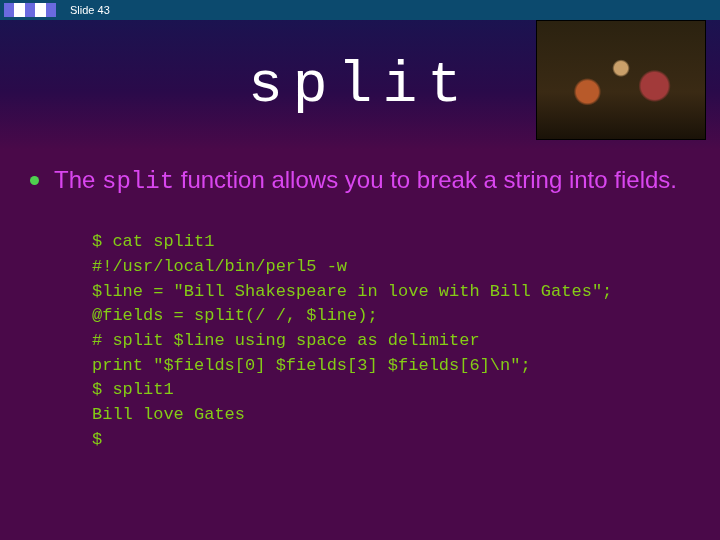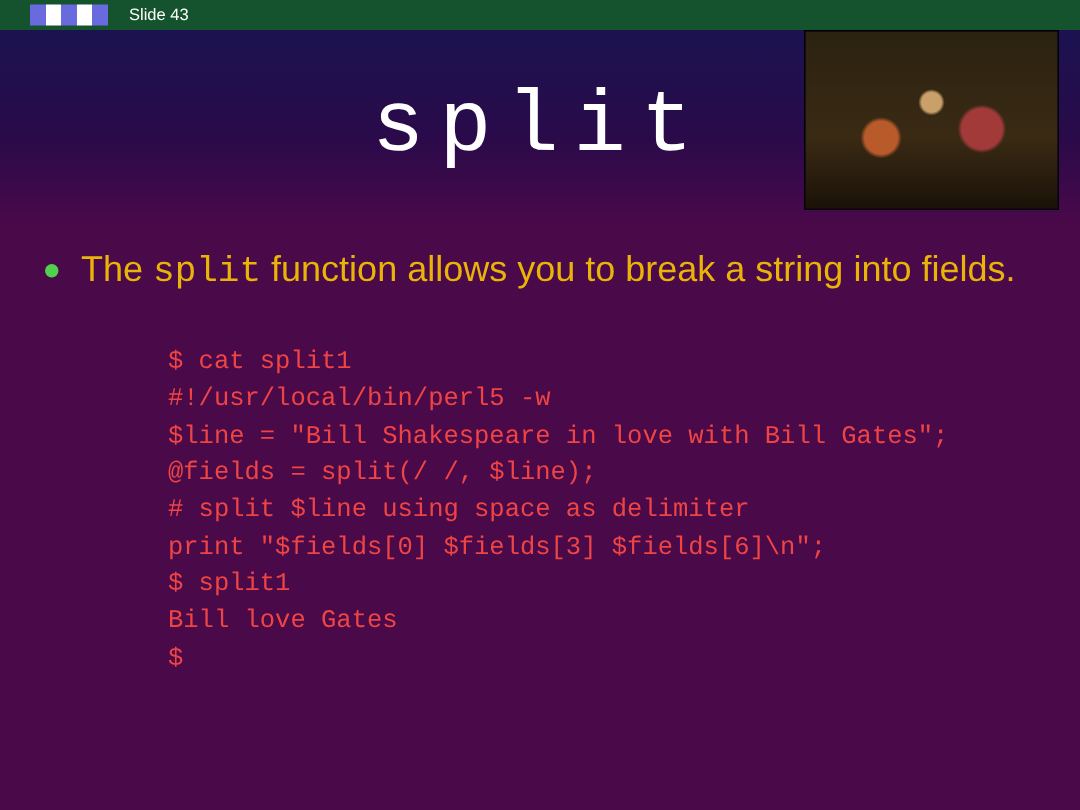--- a/index.html
+++ b/index.html
@@ -10,24 +10,24 @@
     font-family: Arial, Helvetica, sans-serif;
     color: #ffffff;
     overflow: hidden;
     position: relative;
   }
   .topbar {
     position: absolute;
     top: 0; left: 0;
     width: 100%;
     height: 20px;
-    background: #14532d;
+    background: #0c4a6e;
     display: flex;
     align-items: center;
-    padding-left: 20px;
+    padding-left: 4px;
     font-size: 11px;
     color: #ffffff;
   }
   .logo {
     width: 52px;
     height: 14px;
     background: linear-gradient(90deg,#6a6adf 0 20%,#fff 20% 40%,#6a6adf 40% 60%,#fff 60% 80%,#6a6adf 80% 100%);
     margin-right: 14px;
   }
   .header {
@@ -63,42 +63,42 @@
     width: 100%;
     padding: 6px 30px 0 36px;
   }
   ul.bullets {
     list-style: none;
   }
   ul.bullets li {
     position: relative;
     font-size: 24px;
     line-height: 1.35;
-    color: #eab308;
+    color: #d946ef;
     padding-left: 18px;
     margin-bottom: 2px;
   }
   ul.bullets li::before {
     content: "";
     position: absolute;
     left: -6px; top: 12px;
     width: 9px; height: 9px;
     background: #4fd04f;
     border-radius: 50%;
   }
   .mono {
     font-family: "Courier New", Courier, monospace;
   }
   .codeblock {
     margin-top: 32px;
-    margin-left: 76px;
+    margin-left: 56px;
     font-family: "Courier New", Courier, monospace;
     font-size: 17px;
     line-height: 1.45;
-    color: #ef4444;
+    color: #84cc16;
     white-space: pre;
   }
 </style>
 </head>
 <body>
 
 <div class="topbar">
   <div class="logo"></div>
   <span>Slide 43</span>
 </div>

